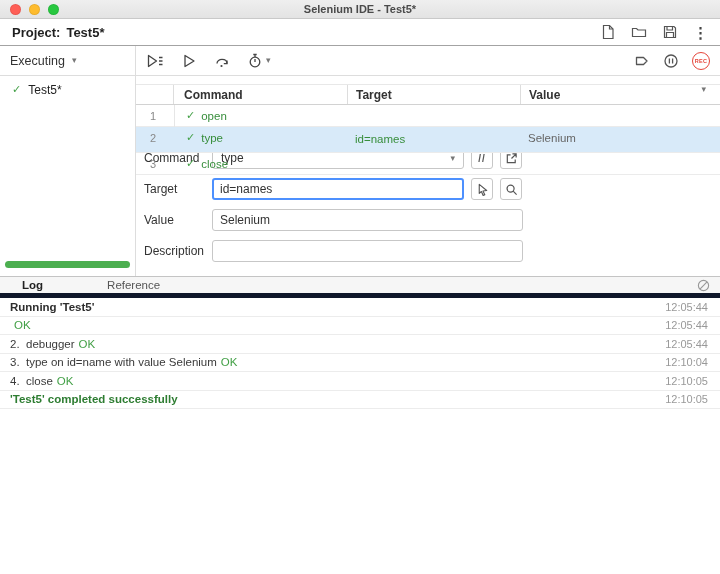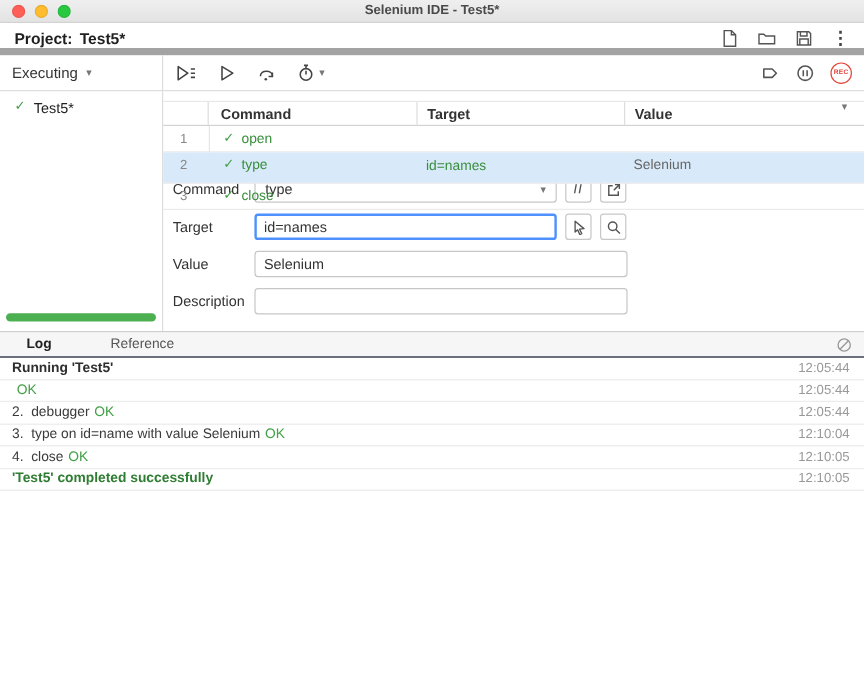--- a/index.html
+++ b/index.html
@@ -10,21 +10,21 @@
   
   .titlebar{height:19px;flex:none;background:linear-gradient(#efefef,#e3e3e3);border-bottom:1px solid #c9c9c9;display:flex;align-items:center;position:relative}
   .lights{display:flex;gap:8px;padding-left:10px;z-index:2}
   .light{width:11px;height:11px;border-radius:50%;border:1px solid rgba(0,0,0,.08)}
   .light.red{background:var(--traffic_red,#ff5f57)}
   .light.yellow{background:var(--traffic_yellow,#febc2e)}
   .light.green{background:var(--traffic_green,#28c840)}
   .wintitle{position:absolute;left:0;right:0;text-align:center;font-size:11px;font-weight:700;color:#4a4a4a}
 
   
-  .projectbar{height:27px;flex:none;display:flex;align-items:flex-end;padding:0 12px;border-bottom:6px solid #a3a3a3}
+  .projectbar{height:27px;flex:none;display:flex;align-items:center;padding:0 12px;border-bottom:1px solid #a3a3a3}
   .project-label{font-size:13px;font-weight:700;color:#1f1f1f;margin-right:6px}
   .project-name{font-size:13px;font-weight:700;color:#1f1f1f}
   .pb-icons{margin-left:auto;display:flex;align-items:center;gap:15px}
   .icon-btn{display:flex;align-items:center;justify-content:center;cursor:pointer;background:none;border:none}
   .kebab{font-size:15px;font-weight:700;color:#444;line-height:1}
 
   
   .middle{flex:1;display:flex;min-height:0}
   .sidebar{width:136px;flex:none;border-right:1px solid #ddd;display:flex;flex-direction:column}
   .sidebar-header{height:30px;flex:none;border-bottom:1px solid #ddd;display:flex;align-items:center;padding-left:10px;gap:7px;font-size:12.5px;color:#333;cursor:pointer}
@@ -71,21 +71,21 @@
   .fselect{width:252px;height:22px;border:1px solid #c7c7c7;border-radius:3px;display:flex;align-items:center;padding:0 8px;font-size:12px;color:#333;background:#fff;cursor:pointer}
   .fselect .caret{margin-left:auto}
   .finput{width:252px;height:22px;border:1px solid #c7c7c7;border-radius:3px;padding:0 7px;font-size:12px;font-family:inherit;color:#333;outline:none;background:#fff}
   .finput.focused{border:2px solid #4d90fe;padding:0 6px}
   .finput.wide{width:311px}
   .fbtn{width:22px;height:22px;flex:none;border:1px solid #c7c7c7;border-radius:3px;background:#fff;display:flex;align-items:center;justify-content:center;margin-left:7px;color:#555;font-size:11px;cursor:pointer}
   .fbtn.slashes{font-weight:700;letter-spacing:1px;font-size:10px}
 
   
   .logpanel{height:134px;flex:none;border-top:1px solid #c4c4c4;display:flex;flex-direction:column;background:#fff}
-  .logtabs{height:21px;flex:none;background:#f6f6f6;border-bottom:1px solid #0f172a;display:flex;align-items:center;padding:0 10px 0 22px;gap:49px}
+  .logtabs{height:21px;flex:none;background:#f6f6f6;border-bottom:5px solid #0f172a;display:flex;align-items:center;padding:0 10px 0 22px;gap:64px}
   .logtab{font-size:11.5px;color:#555;cursor:pointer}
   .logtab.active{color:#222;font-weight:700}
   .logtabs .right{margin-left:auto}
   .logbody{flex:1;overflow:hidden}
   .lentry{height:18.5px;display:flex;align-items:center;border-bottom:1px solid #ececec;padding:0 12px 0 10px;font-size:11.5px;color:#3a3a3a}
   .ltext{white-space:pre}
   .lentry.bold .ltext{font-weight:700;color:#2e2e2e}
   .lentry.success .ltext{color:var(--success_green,#2e7d32);font-weight:700}
   .lok{color:var(--ok_green,#43a047);margin-left:4px;white-space:pre}
   .ltime{margin-left:auto;color:#999;font-size:11px}

